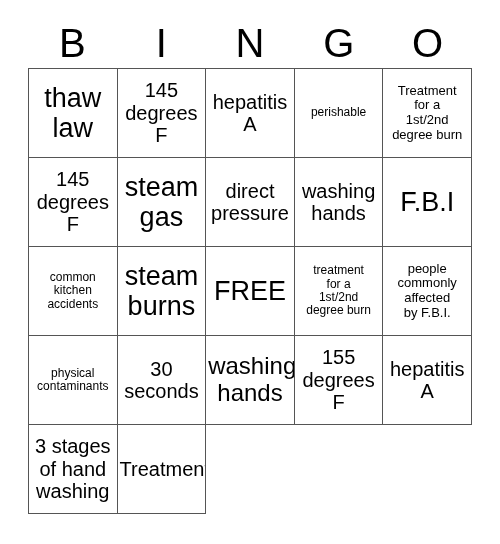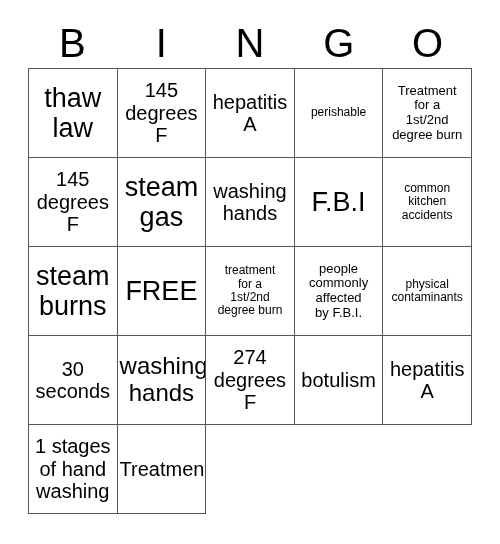--- a/index.html
+++ b/index.html
@@ -122,20 +122,24 @@
       <div class="cell">
         <span class="cell-text fs-md">145
 degrees
 F</span>
       </div>
       <div class="cell">
         <span class="cell-text fs-xl">steam
 gas</span>
       </div>
       <div class="cell">
+        <span class="cell-text fs-md">direct
+pressure</span>
+      </div>
+      <div class="cell">
         <span class="cell-text fs-md">washing
 hands</span>
       </div>
       <div class="cell">
         <span class="cell-text fs-xl">F.B.I</span>
       </div>
       <div class="cell">
         <span class="cell-text fs-sm">common
 kitchen
 accidents</span>
@@ -165,33 +169,30 @@
       </div>
       <div class="cell">
         <span class="cell-text fs-md">30
 seconds</span>
       </div>
       <div class="cell">
         <span class="cell-text fs-lg">washing
 hands</span>
       </div>
       <div class="cell">
-        <span class="cell-text fs-md">274
+        <span class="cell-text fs-md">155
 degrees
 F</span>
-      </div>
-      <div class="cell">
-        <span class="cell-text fs-md">botulism</span>
       </div>
       <div class="cell">
         <span class="cell-text fs-md">hepatitis
 A</span>
       </div>
       <div class="cell">
-        <span class="cell-text fs-md">1 stages
+        <span class="cell-text fs-md">3 stages
 of hand
 washing</span>
       </div>
       <div class="cell">
         <span class="cell-text fs-md">Treatment</span>
       </div>
     </div>
 
 </div>
 

